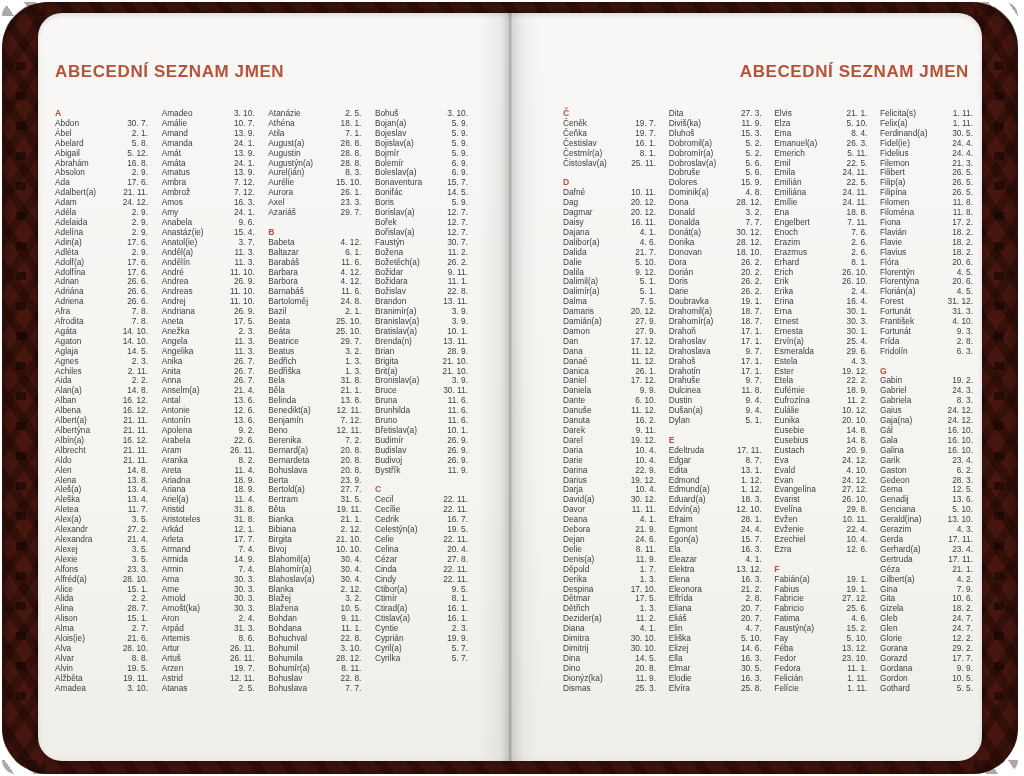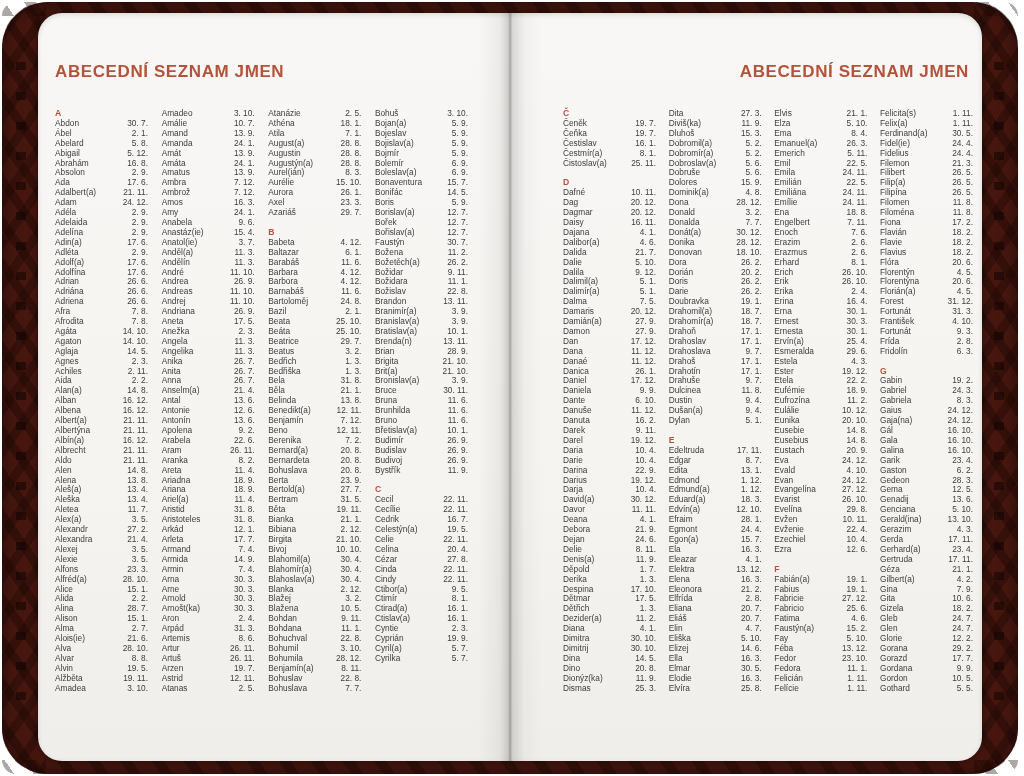--- a/index.html
+++ b/index.html
@@ -750,21 +750,21 @@
             </div>
             <div class="row entry">
               <span class="nm">Bohumil</span>
               <span class="dt">3. 10.</span>
             </div>
             <div class="row entry">
               <span class="nm">Bohumila</span>
               <span class="dt">28. 12.</span>
             </div>
             <div class="row entry">
-              <span class="nm">Benjamín(a)</span>
+              <span class="nm">Bohumír(a)</span>
               <span class="dt">8. 11.</span>
             </div>
             <div class="row entry">
               <span class="nm">Bohuslav</span>
               <span class="dt">22. 8.</span>
             </div>
             <div class="row entry">
               <span class="nm">Bohuslava</span>
               <span class="dt">7. 7.</span>
             </div>

